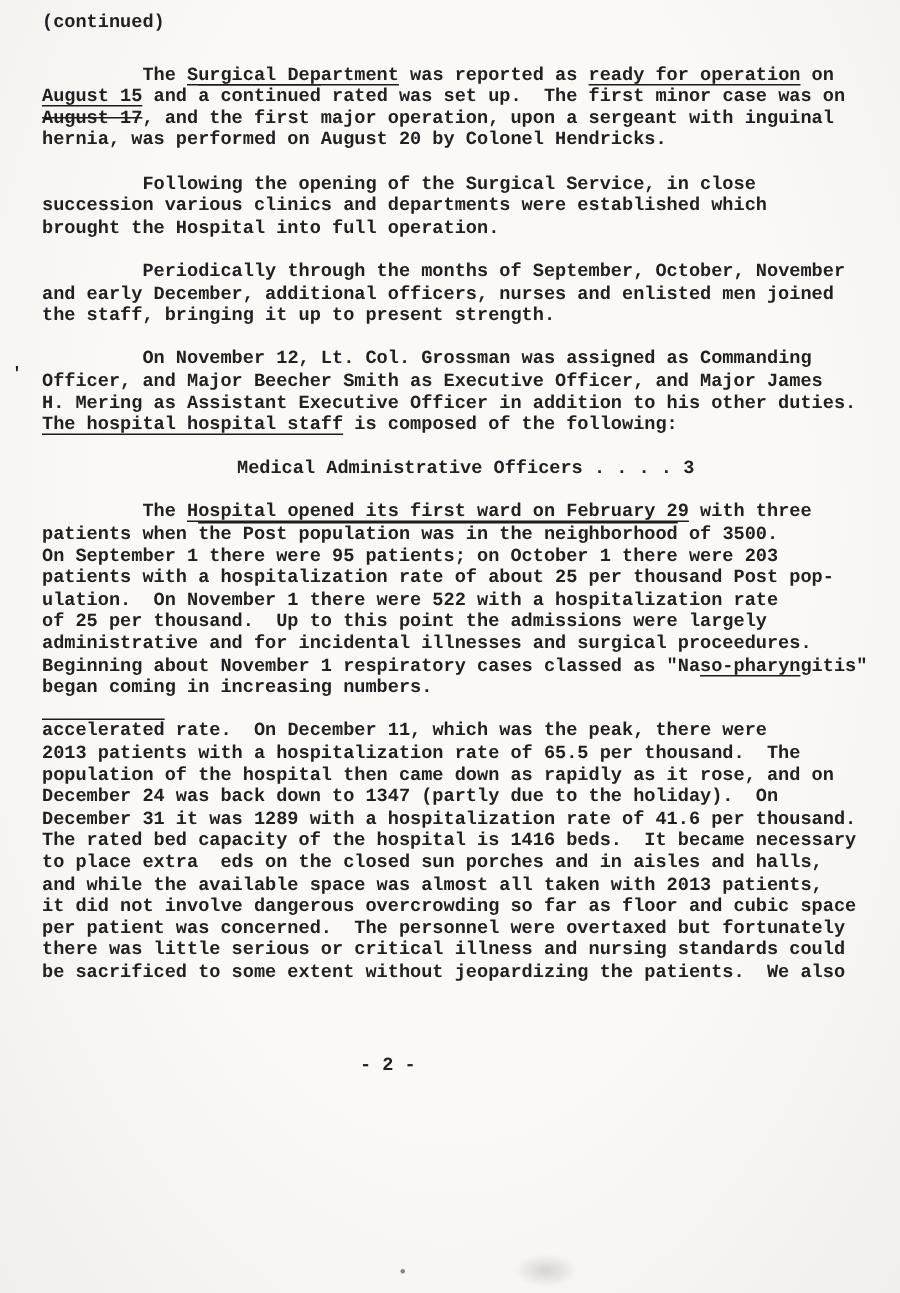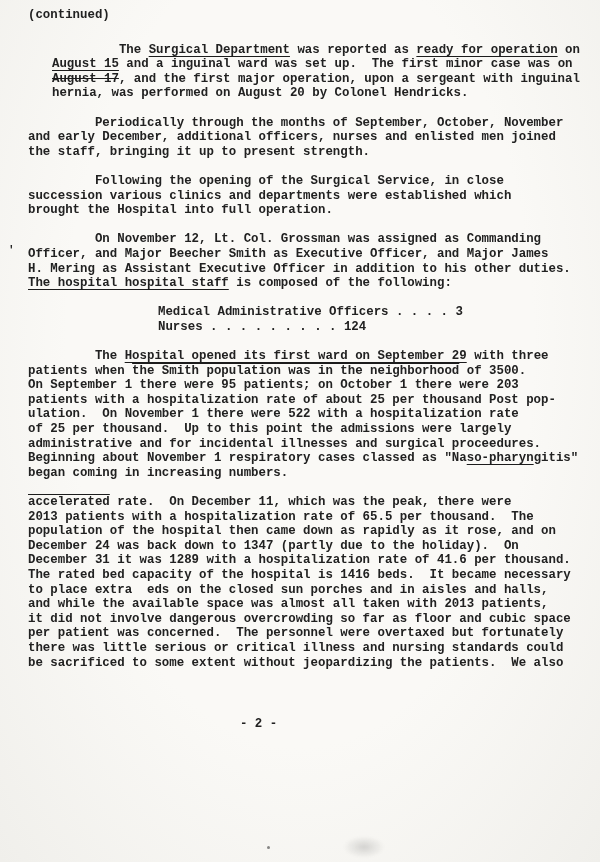--- a/index.html
+++ b/index.html
@@ -13,21 +13,21 @@
     background:radial-gradient(ellipse at 50% 40%, var(--paper,#faf9f6) 55%, #f0efeb 100%);
     font-family:"Liberation Mono","DejaVu Sans Mono",monospace;
     font-size:12.4px;
     line-height:14.6px;
     font-weight:700;
     color:var(--ink,#212121);
     overflow:hidden;
   }
   .continued{margin:0;white-space:pre;}
   .para{white-space:pre-wrap;margin:14.6px 0 0 0;}
-  .para.first{margin-top:20px;margin-left:24px;}
+  .para.first{margin-top:20px;}
   .staff-list{margin:14.6px 0 0 130px;white-space:pre;}
   .staff-list div{height:14.6px;}
   .footer{margin-top:47px;margin-left:212px;white-space:pre;}
   .mk-underline{text-decoration:underline;text-decoration-thickness:1.3px;text-underline-offset:2.5px;text-decoration-color:#1c1c1c;}
   .mk-overline{text-decoration:overline;text-decoration-thickness:1.3px;text-decoration-color:#1c1c1c;}
   .mk-strike{text-decoration:line-through;text-decoration-thickness:1.3px;text-decoration-color:#1c1c1c;}
   .stray-mark{position:absolute;left:8px;top:243px;font-size:11px;}
   .smudge{
     position:absolute;left:343px;top:836px;width:42px;height:22px;
     background:radial-gradient(ellipse at center, rgba(90,90,90,.22), rgba(90,90,90,0) 70%);
@@ -35,38 +35,38 @@
   }
   .dot-under-2{position:absolute;left:267px;top:846px;width:3px;height:3px;border-radius:50%;background:rgba(40,40,40,.55);}
 </style>
 </head>
 <body>
 
 <div class="page">
   <div class="continued">(continued)</div>
 
   <p class="para first"><span>         The </span><span class="mk-underline">Surgical Department</span><span> was reported as </span><span class="mk-underline">ready for operation</span><span> on
-</span><span class="mk-underline">August 15</span><span> and </span><span class="mk-overline">a inguinal</span><span> ward was set up.  The first minor case was on
+</span><span class="mk-underline">August 15</span><span> and </span><span class="mk-overline">a continued</span><span> rated was set up.  The first minor case was on
 </span><span class="mk-strike">August 17</span><span>, and the first major operation, upon a sergeant with inguinal
 hernia, was performed on August 20 by Colonel Hendricks.</span></p>
+  <p class="para"><span>         Following the opening of the Surgical Service, in close
+succession various clinics and departments were established which
+brought the Hospital into full operation.</span></p>
   <p class="para"><span>         Periodically through the months of September, October, November
 and early December, additional officers, nurses and enlisted men joined
 the staff, bringing it up to present strength.</span></p>
-  <p class="para"><span>         Following the opening of the Surgical Service, in close
-succession various clinics and departments were established which
-brought the Hospital into full operation.</span></p>
   <p class="para"><span>         On November 12, Lt. Col. Grossman was assigned as Commanding
 Officer, and Major Beecher Smith as Executive Officer, and Major James
 H. Mering as Assistant Executive Officer in addition to his other duties.
 </span><span class="mk-underline">The hospital hospital staff</span><span> is composed of the following:</span></p>
 
-  <div class="staff-list"><div>Medical Administrative Officers . . . . 3</div><div>Nurses . . . . . . . . . 124</div></div>
+  <div class="staff-list"><div>Medical Administrative Officers . . . . 3</div></div>
 
-  <p class="para"><span>         The </span><span class="mk-underline">Hospital opened its first ward on September 29</span><span> with three
-patients when </span><span class="mk-overline">the Smith population was in the neighborhood</span><span> of 3500.
+  <p class="para"><span>         The </span><span class="mk-underline">Hospital opened its first ward on February 29</span><span> with three
+patients when </span><span class="mk-overline">the Post population was in the neighborhood</span><span> of 3500.
 On September 1 there were 95 patients; on October 1 there were 203
 patients with a hospitalization rate of about 25 per thousand Post pop-
 ulation.  On November 1 there were 522 with a hospitalization rate
 of 25 per thousand.  Up to this point the admissions were largely
 administrative and for incidental illnesses and surgical proceedures.
 Beginning about November 1 respiratory cases classed as "Na</span><span class="mk-underline">so-pharyn</span><span>gitis"
 began coming in increasing numbers.</span></p>
   <p class="para"><span class="mk-overline">accelerated</span><span> rate.  On December 11, which was the peak, there were
 2013 patients with a hospitalization rate of 65.5 per thousand.  The
 population of the hospital then came down as rapidly as it rose, and on

